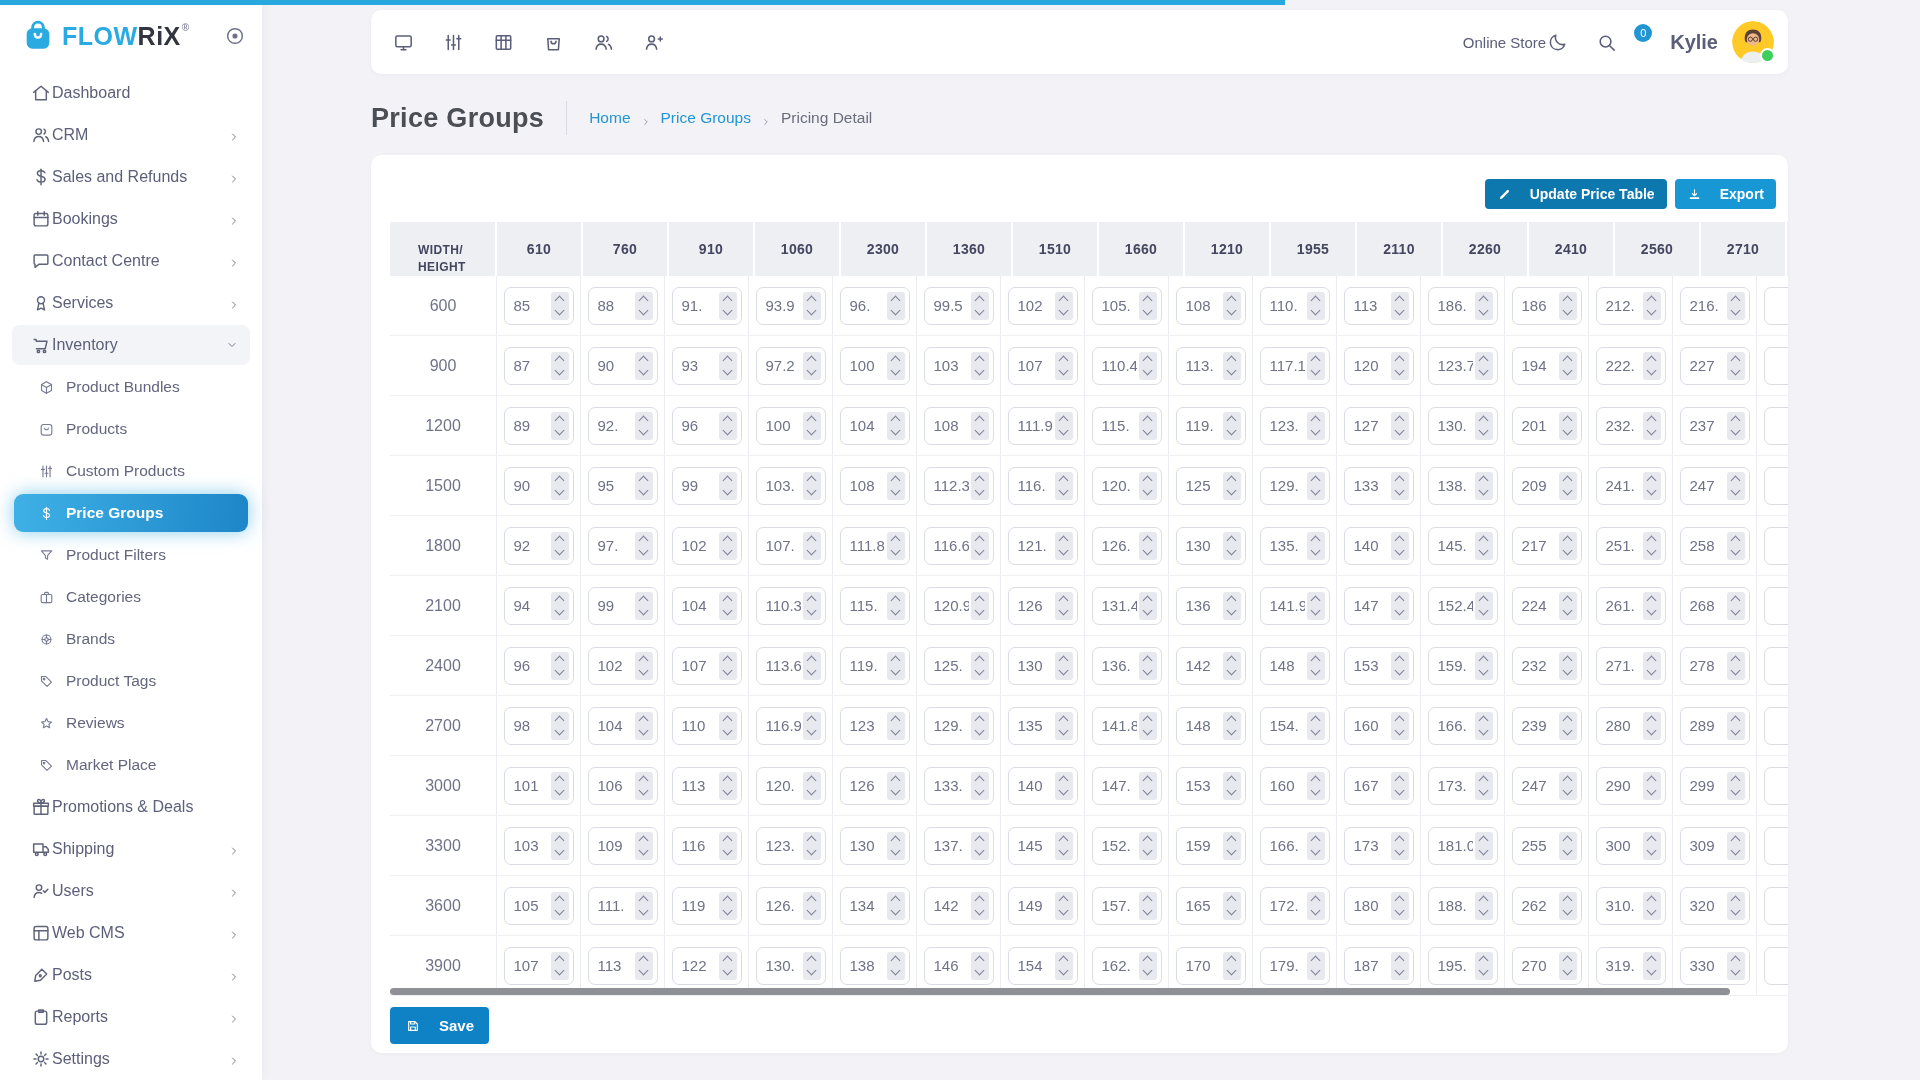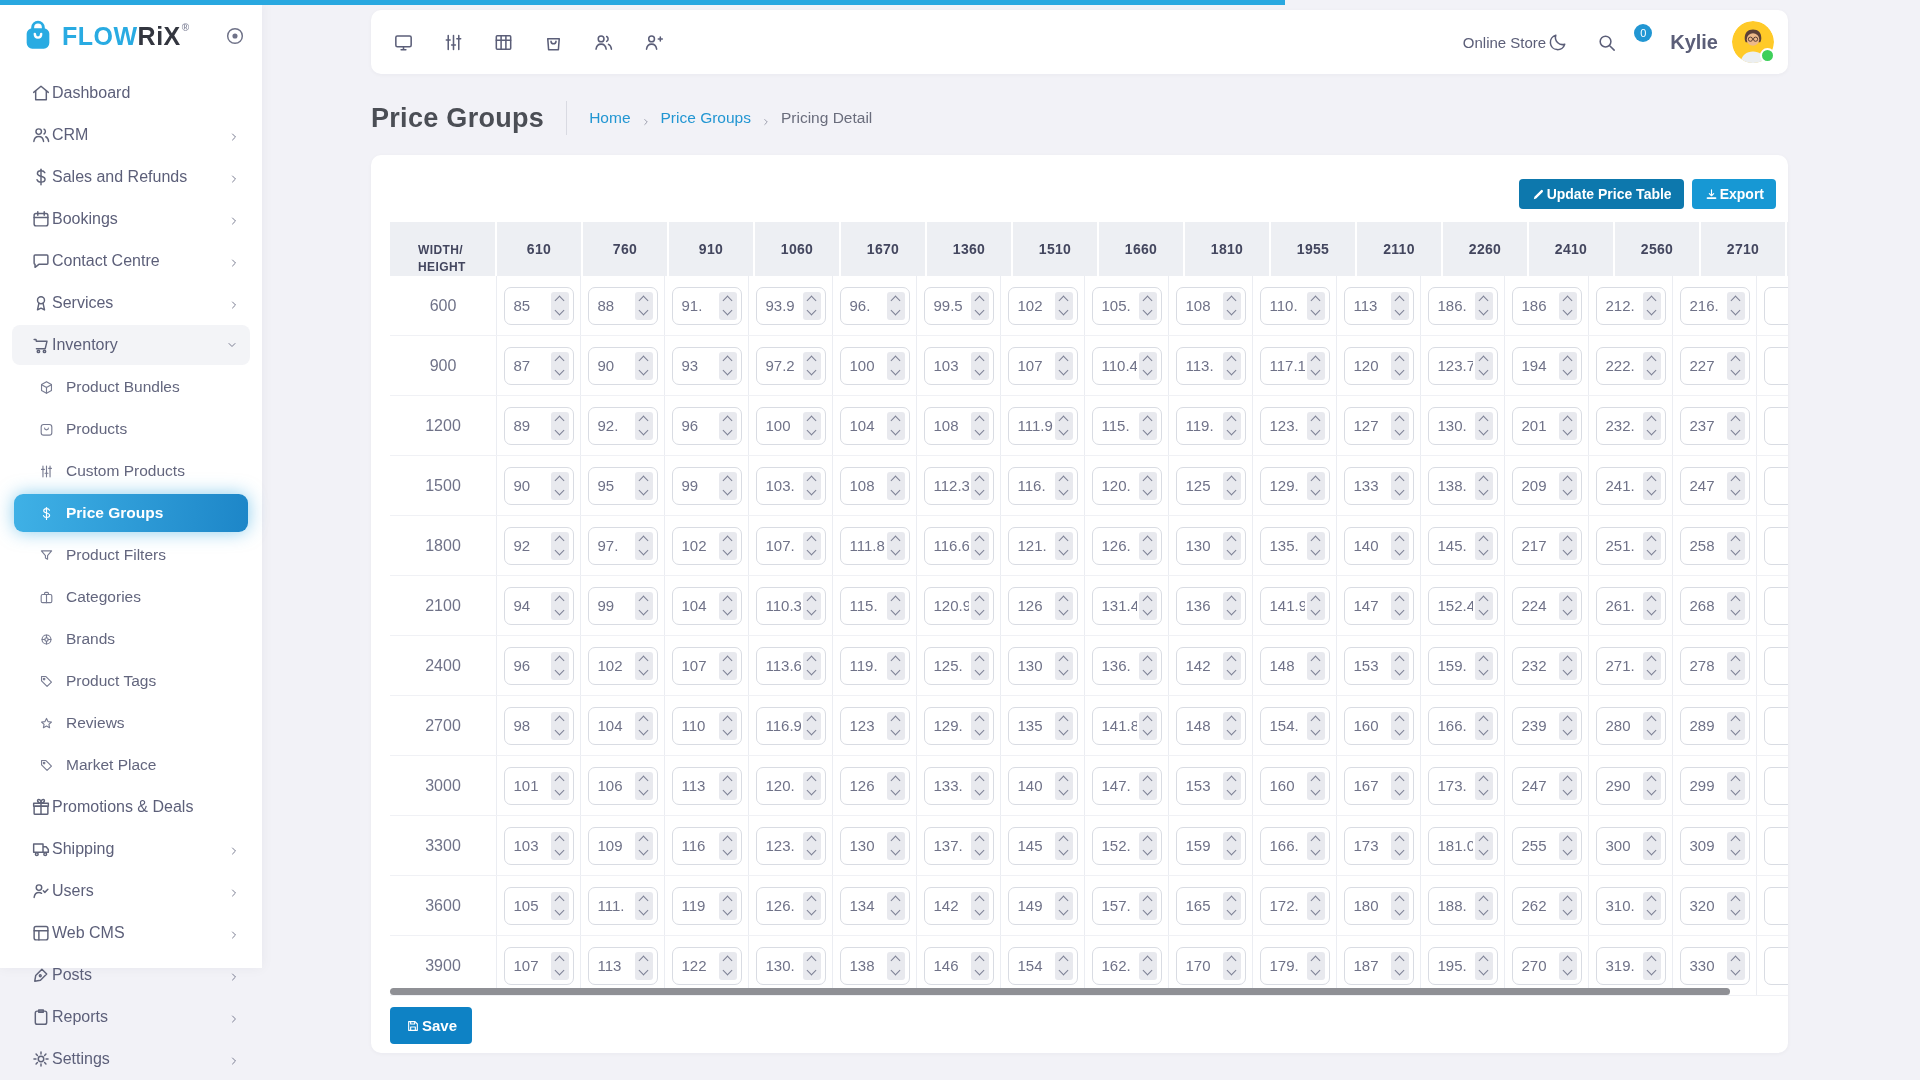--- a/index.html
+++ b/index.html
@@ -1,21 +1,21 @@
 <!DOCTYPE html>
 <html><head>
 <meta charset="utf-8">
 <style>
   html,body{margin:0;padding:0}
   body{width:1920px;height:1080px;overflow:hidden;background:#f2f2f7;
        font-family:"Liberation Sans",sans-serif;color:#5c5f79;position:relative}
   .progress-top{position:absolute;left:0;top:0;width:1285px;height:5px;background:#29a8e0;z-index:60}
 
   
-  .sidebar{position:absolute;left:0;top:0;width:262px;height:968px;background:#fff;
+  .sidebar{position:absolute;left:0;top:0;width:262px;height:1080px;background:#fff;
            box-shadow:0 0 12px rgba(30,30,60,.05);z-index:10}
   .logo-row{height:72px;display:flex;align-items:center;padding:0 16px 0 22px}
   .logo-bag{width:32px;height:32px;margin-right:8px}
   .logo-text{font-size:25px;font-weight:bold;letter-spacing:.5px;color:#29abe2}
   .logo-text .dark{color:#33363f}
   .logo-reg{font-size:10px;color:#8a8da0;vertical-align:top;margin-left:1px}
   .logo-toggle{margin-left:auto;width:22px;height:22px;color:#6f7288;cursor:pointer}
   .menu{padding:0}
   .menu-item{height:42px;display:flex;align-items:center;padding-left:30px;cursor:pointer;
              font-size:16px;color:#5c5f79}
@@ -56,21 +56,21 @@
   .bc-divider{width:1px;height:34px;background:#d9dae2;margin:0 22px}
   .bc-items{display:flex;align-items:center;gap:10px;font-size:15.5px}
   .bc-link{color:#2296d2;cursor:pointer}
   .bc-current{color:#6a6d7c}
   .bc-sep{width:10px;height:10px;color:#8b8e9f}
 
   
   .main-card{position:absolute;left:371px;top:155px;width:1417px;height:898px;background:#fff;
              border-radius:10px;box-shadow:0 1px 4px rgba(20,20,40,.04);overflow:hidden}
   .action-row{position:absolute;top:24px;right:12px;display:flex;gap:8px;z-index:5}
-  .btn{display:flex;align-items:center;gap:1px;height:30px;padding:0 12px;border:none;border-radius:4px;
+  .btn{display:flex;align-items:center;gap:18px;height:30px;padding:0 12px;border:none;border-radius:4px;
        color:#fff;font-size:14px;font-weight:bold;font-family:inherit;cursor:pointer}
   .btn svg{width:15px;height:15px}
   .btn-update{background:#0d78ad}
   .btn-export{background:#1798d4}
   .btn-save{background:#0e82c5;height:37px;font-size:15px;padding:0 15px;border-radius:4px}
   .btn-save svg{width:16px;height:16px}
 
   
   .table-wrap{position:absolute;left:19px;top:67px;width:1398px;overflow:hidden}
   .thead{display:flex;height:54px}
@@ -434,25 +434,25 @@
   <div class="table-wrap">
     <div class="thead" id="thead">
         <div class="corner">
           <div>WIDTH/</div>
           <div>HEIGHT</div>
         </div>
         <div class="th">610</div>
         <div class="th">760</div>
         <div class="th">910</div>
         <div class="th">1060</div>
-        <div class="th">1670</div>
+        <div class="th">2300</div>
         <div class="th">1360</div>
         <div class="th">1510</div>
         <div class="th">1660</div>
-        <div class="th">1810</div>
+        <div class="th">1210</div>
         <div class="th">1955</div>
         <div class="th">2110</div>
         <div class="th">2260</div>
         <div class="th">2410</div>
         <div class="th">2560</div>
         <div class="th">2710</div>
         <div class="th"></div>
       </div>
     <div id="tbody">
         <div class="tr">

